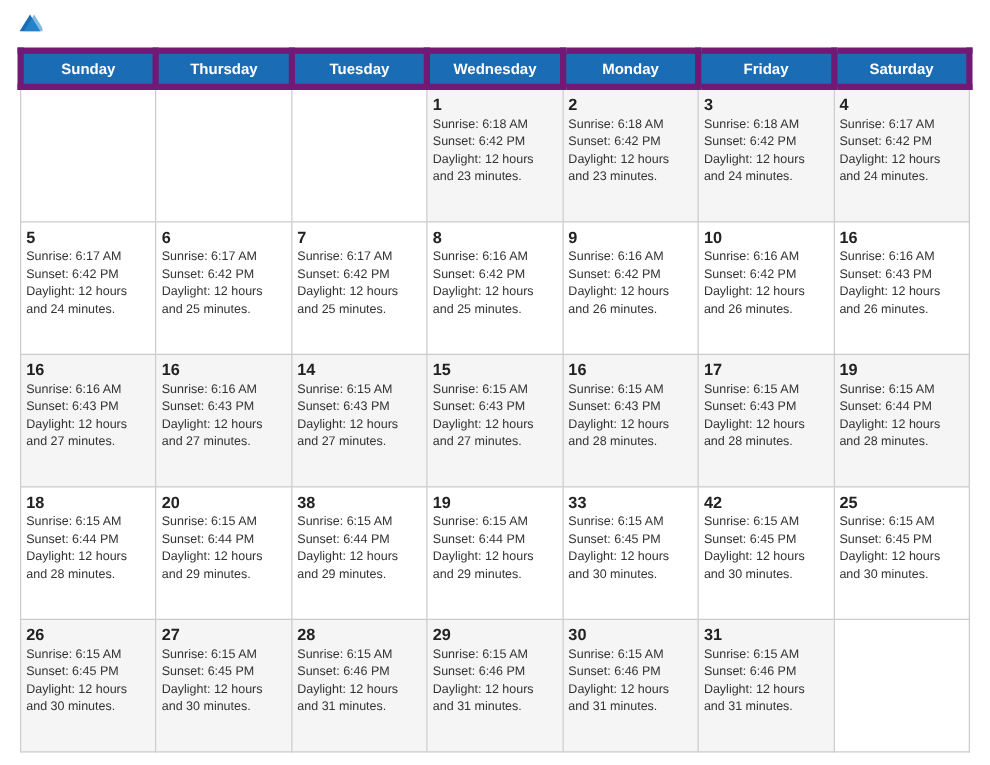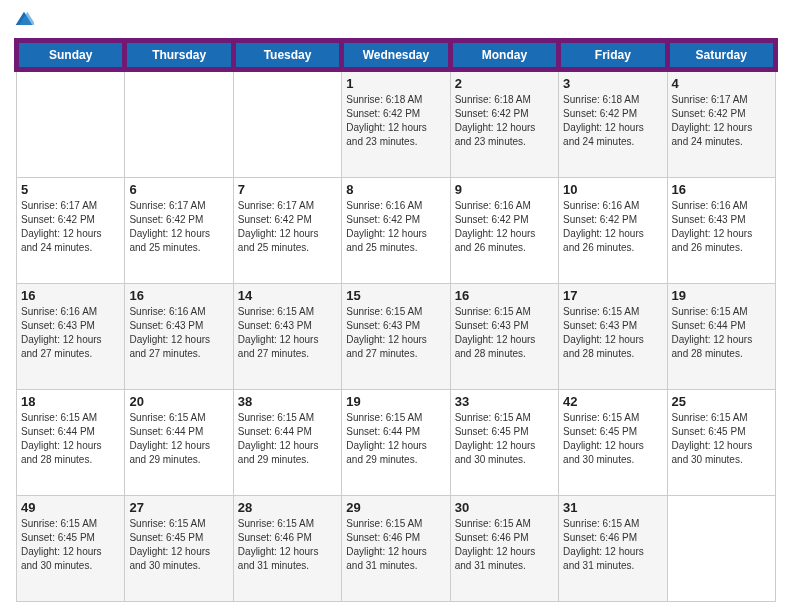--- a/index.html
+++ b/index.html
@@ -232,21 +232,21 @@
             <div class="day-number">42</div>
             <div class="day-info">Sunrise: 6:15 AM<br>Sunset: 6:45 PM<br>Daylight: 12 hours and 30 minutes.</div>
           </td>
           <td>
             <div class="day-number">25</div>
             <div class="day-info">Sunrise: 6:15 AM<br>Sunset: 6:45 PM<br>Daylight: 12 hours and 30 minutes.</div>
           </td>
         </tr>
         <tr>
           <td>
-            <div class="day-number">49</div>
+            <div class="day-number">26</div>
             <div class="day-info">Sunrise: 6:15 AM<br>Sunset: 6:45 PM<br>Daylight: 12 hours and 30 minutes.</div>
           </td>
           <td>
             <div class="day-number">27</div>
             <div class="day-info">Sunrise: 6:15 AM<br>Sunset: 6:45 PM<br>Daylight: 12 hours and 30 minutes.</div>
           </td>
           <td>
             <div class="day-number">28</div>
             <div class="day-info">Sunrise: 6:15 AM<br>Sunset: 6:46 PM<br>Daylight: 12 hours and 31 minutes.</div>
           </td>

